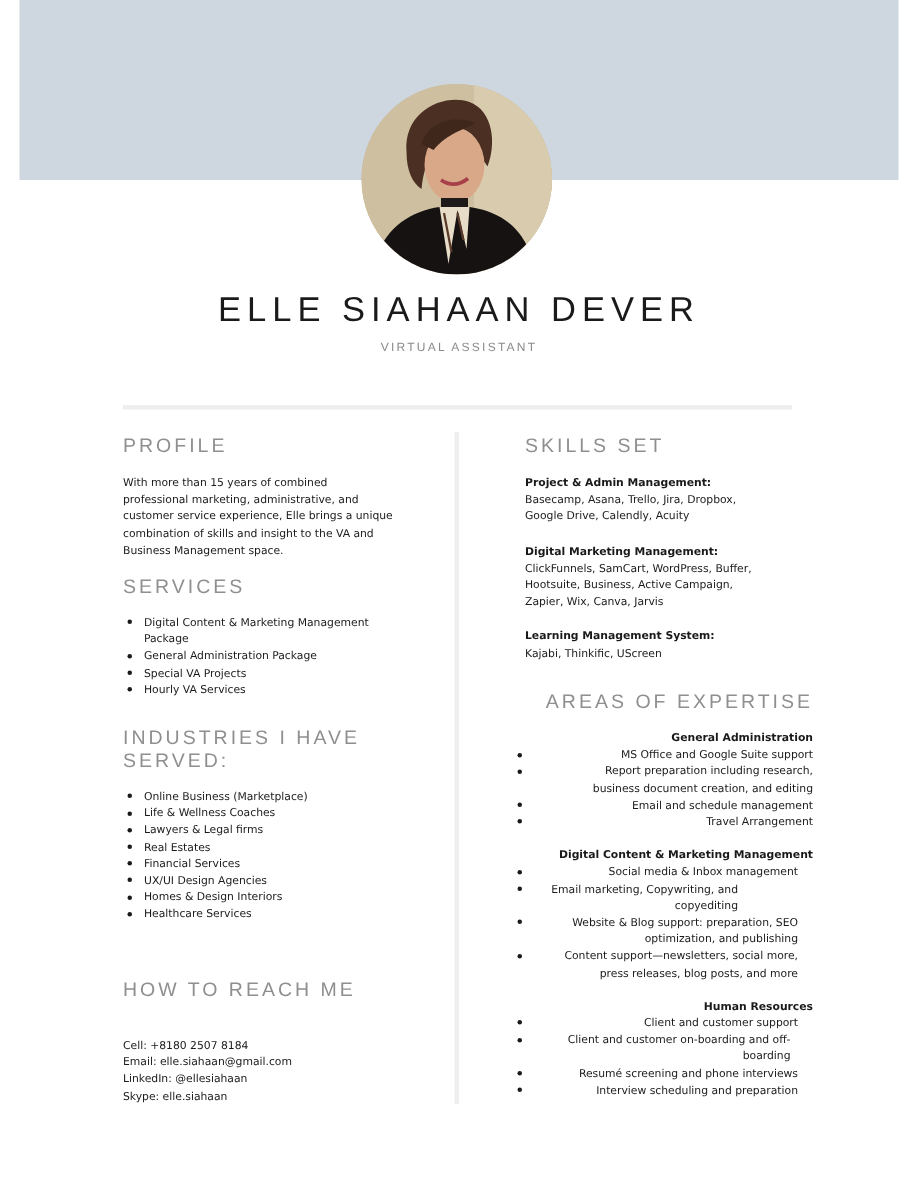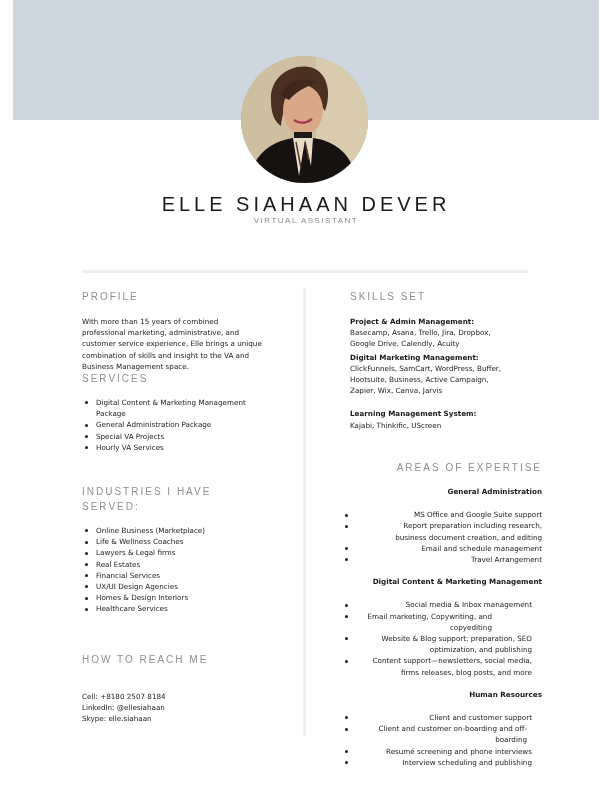--- a/index.html
+++ b/index.html
@@ -12,51 +12,51 @@
     }
     .photo {
       position: absolute; left: 241px; top: 56px; width: 127px; height: 127px;
       border-radius: 50%; overflow: hidden;
       background: radial-gradient(circle at 60% 30%, #d8cdb8 0%, #c9b99c 45%, #a89474 100%);
     }
     .photo svg { width: 100%; height: 100%; display: block; }
 
     .name {
       position: absolute; left: 0; top: 193px; width: 612px; text-align: center;
-      font-family: "Liberation Sans", sans-serif; font-size: 20px; letter-spacing: 4px;
+      font-family: "Liberation Sans", sans-serif; font-size: 23px; letter-spacing: 4px;
       color: #1a1a1a; font-weight: 400;
     }
     .role {
-      position: absolute; left: 0; top: 216px; width: 612px; text-align: center;
+      position: absolute; left: 0; top: 227px; width: 612px; text-align: center;
       font-family: "Liberation Sans", sans-serif; font-size: 8px; letter-spacing: 1.5px;
       color: #8a8a8a;
     }
     .hrule {
       position: absolute; left: 82px; top: 270px; width: 446px; height: 3px;
       background: #eeeeee;
     }
     .vrule {
       position: absolute; left: 303px; top: 288px; width: 3px; height: 448px;
       background: #eeeeee;
     }
 
     .col { position: absolute; }
     .col-left { left: 82px; top: 289px; width: 200px; }
     .col-right { left: 342px; top: 289px; width: 200px; }
 
     .sec-title {
-      font-family: "Liberation Sans", sans-serif; font-size: 10px; letter-spacing: 2px;
+      font-family: "Liberation Sans", sans-serif; font-size: 13px; letter-spacing: 2px;
       color: #8f8f8f; line-height: 15px; text-transform: uppercase;
     }
     .text {
       font-size: 7.2px; line-height: 11.2px; color: #1a1a1a;
     }
     .bold { font-weight: bold; }
 
-    ul.bullets { list-style: none; margin-top: 12px; }
+    ul.bullets { list-style: none; }
     ul.bullets li {
       position: relative; padding-left: 14px; font-size: 7.2px; line-height: 11.2px; color: #1a1a1a;
     }
     ul.bullets li::before {
       content: ""; position: absolute; left: 3px; top: 4.3px; width: 3px; height: 3px;
       border-radius: 50%; background: #1a1a1a;
     }
 
     .abs { position: absolute; left: 0; }
   </style>
@@ -85,21 +85,21 @@
 
 <div class="hrule"></div>
 <div class="vrule"></div>
 
 <div class="col col-left">
   <div class="abs" style="top:0; width:200px;">
     <div class="sec-title">PROFILE</div>
     <div class="text" style="margin-top:12px; width:182px;">With more than 15 years of combined professional marketing, administrative, and customer service experience, Elle brings a unique combination of skills and insight to the VA and Business Management space.</div>
   </div>
 
-  <div class="abs" style="top:82px; width:200px;">
+  <div class="abs" style="top:94px; width:200px;">
     <div class="sec-title">SERVICES</div>
     <ul class="bullets" style="margin-top:11px; width:190px;">
       <li>Digital Content &amp; Marketing Management Package</li>
       <li>General Administration Package</li>
       <li>Special VA Projects</li>
       <li>Hourly VA Services</li>
     </ul>
   </div>
 
   <div class="abs" style="top:195px; width:200px;">
@@ -114,35 +114,36 @@
       <li>UX/UI Design Agencies</li>
       <li>Homes &amp; Design Interiors</li>
       <li>Healthcare Services</li>
     </ul>
   </div>
 
   <div class="abs" style="top:363px; width:200px;">
     <div class="sec-title">HOW TO REACH ME</div>
     <div style="margin-top:24px;">
       <div class="text">Cell: +8180 2507 8184</div>
+      <div class="text">Email: elle.siahaan@gmail.com</div>
       <div class="text">LinkedIn: @ellesiahaan</div>
       <div class="text">Skype: elle.siahaan</div>
     </div>
   </div>
 </div>
 
 <div class="col col-right">
   <div class="abs" style="top:0; left:8px; width:200px;">
     <div class="sec-title">SKILLS SET</div>
     <div style="margin-top:12px;">
       <div class="text bold">Project &amp; Admin Management:</div>
       <div class="text">Basecamp, Asana, Trello, Jira, Dropbox,</div>
       <div class="text">Google Drive, Calendly, Acuity</div>
     </div>
-    <div style="margin-top:2px;">
+    <div style="margin-top:12px;">
       <div class="text bold">Digital Marketing Management:</div>
       <div class="text">ClickFunnels, SamCart, WordPress, Buffer,</div>
       <div class="text">Hootsuite, Business, Active Campaign,</div>
       <div class="text">Zapier, Wix, Canva, Jarvis</div>
     </div>
     <div style="margin-top:12px;">
       <div class="text bold">Learning Management System:</div>
       <div class="text">Kajabi, Thinkific, UScreen</div>
     </div>
   </div>
@@ -160,31 +161,31 @@
         <li>Travel Arrangement</li>
       </ul>
     </div>
 
     <div style="margin-top:11px;">
       <div class="text bold">Digital Content &amp; Marketing Management</div>
       <ul class="bullets" style="width:190px;">
         <li>Social media &amp; Inbox management</li>
         <li style="width:150px;">Email marketing, Copywriting, and copyediting</li>
         <li>Website &amp; Blog support: preparation, SEO optimization, and publishing</li>
-        <li>Content support—newsletters, social media, firms releases, blog posts, and more</li>
+        <li>Content support—newsletters, social more, press releases, blog posts, and more</li>
       </ul>
     </div>
 
     <div style="margin-top:11px;">
       <div class="text bold">Human Resources</div>
       <ul class="bullets" style="width:190px;">
         <li>Client and customer support</li>
         <li style="width:185px;">Client and customer on-boarding and off-boarding</li>
         <li>Resumé screening and phone interviews</li>
-        <li>Interview scheduling and publishing</li>
+        <li>Interview scheduling and preparation</li>
       </ul>
     </div>
   </div>
 </div>
 
 <style>
   ul.bullets li.no-bullet::before { display: none; }
 </style>
 
 </body></html>

